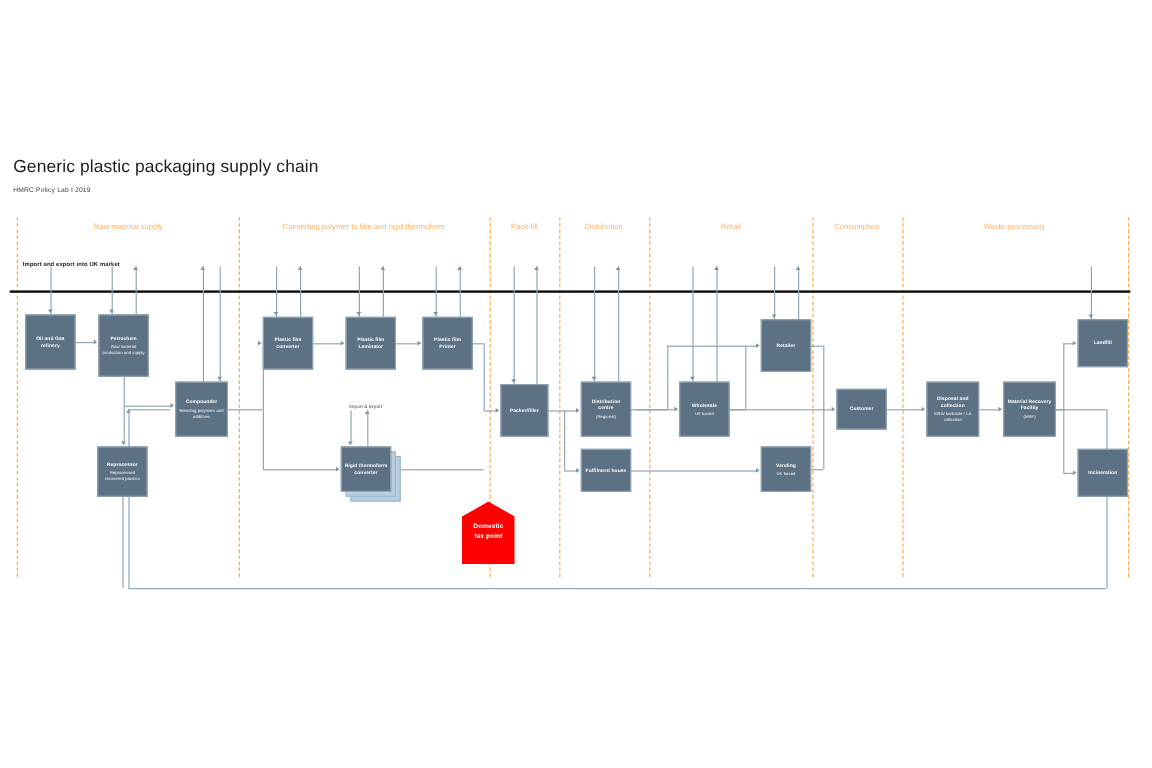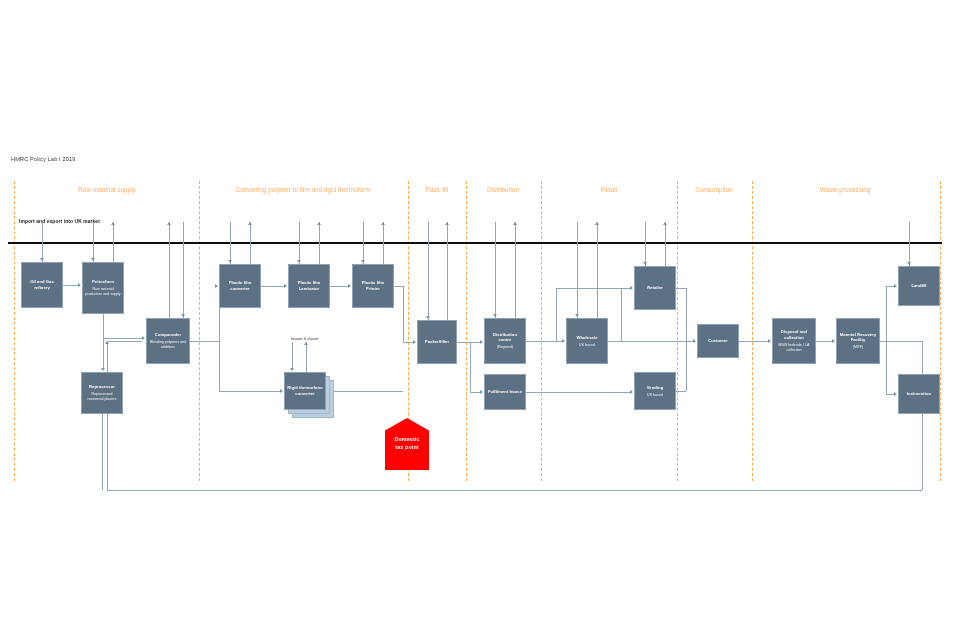--- a/index.html
+++ b/index.html
@@ -182,20 +182,21 @@
     font-weight: bold;
     line-height: 1.5;
     letter-spacing: 0.1px;
   }
 </style>
 </head>
 <body>
 
 <div id="canvas">
 
+  <div id="title">Generic plastic packaging supply chain</div>
   <div id="subtitle">HMRC Policy Lab I 2019</div>
 
   <div id="dividers-layer">
       <div class="divider" style="left: 14px;"></div>
       <div class="divider" style="left: 199px;"></div>
       <div class="divider" style="left: 408px;"></div>
       <div class="divider" style="left: 466px;"></div>
       <div class="divider" style="left: 541px;"></div>
       <div class="divider" style="left: 677px;"></div>
       <div class="divider" style="left: 752px;"></div>

